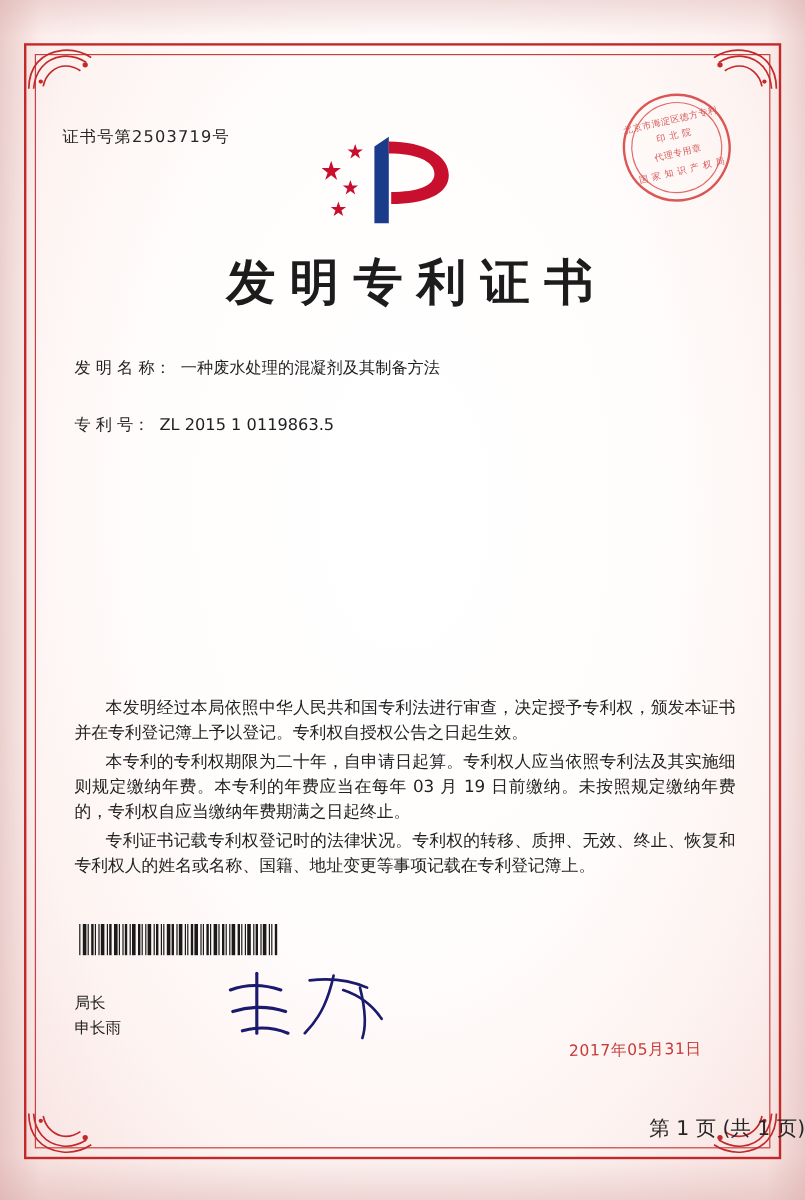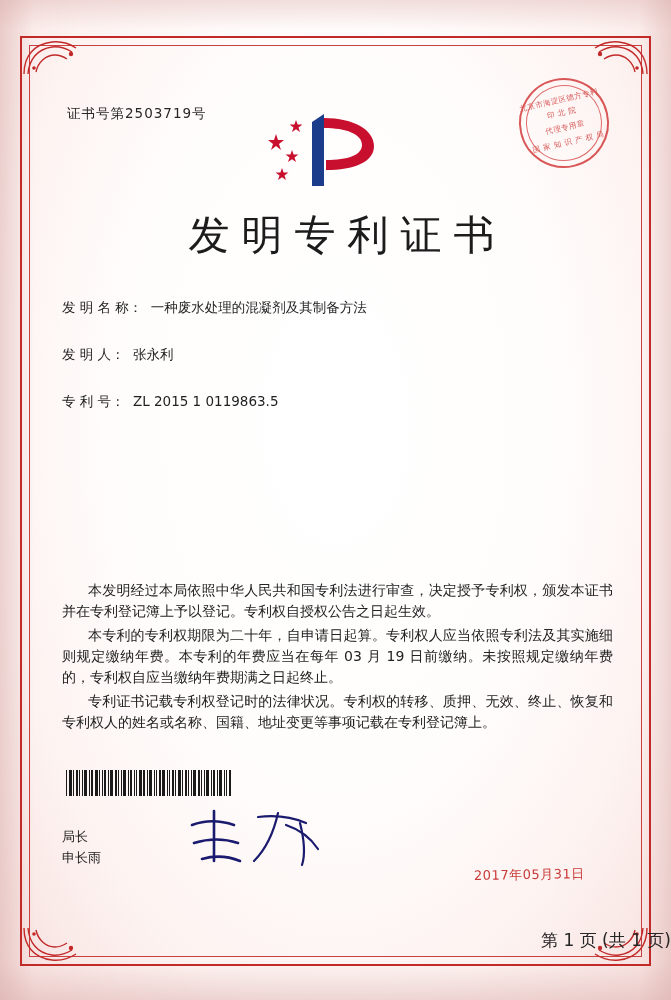--- a/index.html
+++ b/index.html
@@ -61,21 +61,20 @@
   .corner.br { right: 22px; bottom: 36px; transform: scale(-1,-1); }
 
   .cert-number {
     position: absolute;
     left: 52px;
     top: 105px;
     font-size: 13.5px;
     letter-spacing: 1px;
     color: #262626;
     font-family: "DejaVu Sans", sans-serif;
-    margin-left: 15px;
   }
 
   
   .agency-stamp {
     position: absolute;
     right: 62px;
     top: 78px;
     width: 86px;
     height: 86px;
     border: 2px solid #d33b3b;
@@ -113,21 +112,21 @@
     height: 78px;
   }
 
   .doc-title {
     position: absolute;
     left: 0; right: 0;
     top: 208px;
     text-align: center;
     font-size: 41px;
     letter-spacing: 12px;
-    font-weight: normal;
+    font-weight: bold;
     color: #1c1c1c;
     font-family: "DejaVu Sans", "Liberation Sans", sans-serif;
     text-indent: 12px;
     padding-left: 12px;
   }
 
   .fields {
     position: absolute;
     left: 62px;
     top: 298px;
@@ -342,24 +341,20 @@
       <path d="M62 6 C 92 6, 112 18, 112 34 C 112 50, 92 58, 64 58 L64 48 C 86 48, 100 43, 100 33 C 100 22, 84 16, 62 16 Z" fill="#c8102e"></path>
     </svg>
   </div>
 
   <div class="doc-title">发明专利证书</div>
 
   <div class="fields">
     <div class="field-row">
       <span class="field-label">发 明 名 称：</span>
       <span class="field-value">一种废水处理的混凝剂及其制备方法</span>
-    </div>
-    <div class="field-row">
-      <span class="field-label">发 明 人：</span>
-      <span class="field-value">张永利</span>
     </div>
     <div class="field-row">
       <span class="field-label">专 利 号：</span>
       <span class="field-value">ZL 2015 1 0119863.5</span>
     </div>
   </div>
 
   <div class="paragraphs">
     <div class="para">本发明经过本局依照中华人民共和国专利法进行审查，决定授予专利权，颁发本证书并在专利登记簿上予以登记。专利权自授权公告之日起生效。</div>
     <div class="para">本专利的专利权期限为二十年，自申请日起算。专利权人应当依照专利法及其实施细则规定缴纳年费。本专利的年费应当在每年 03 月 19 日前缴纳。未按照规定缴纳年费的，专利权自应当缴纳年费期满之日起终止。</div>

